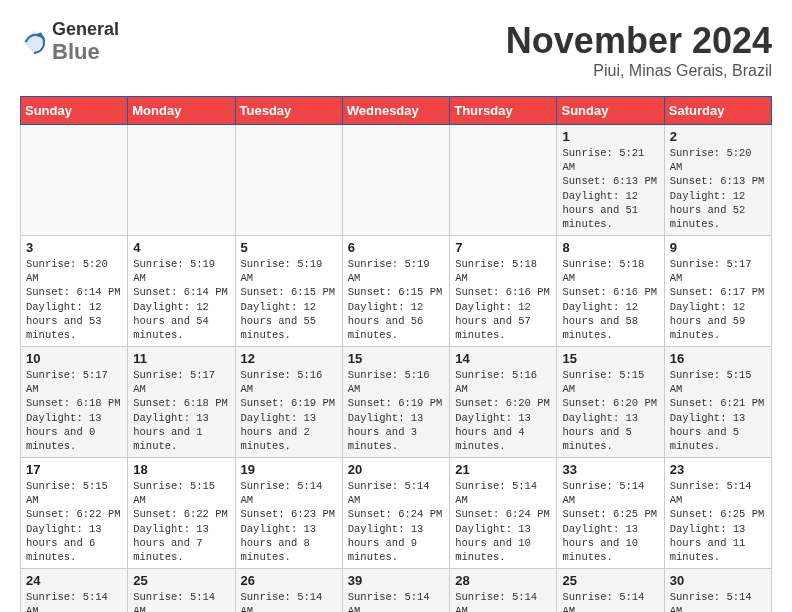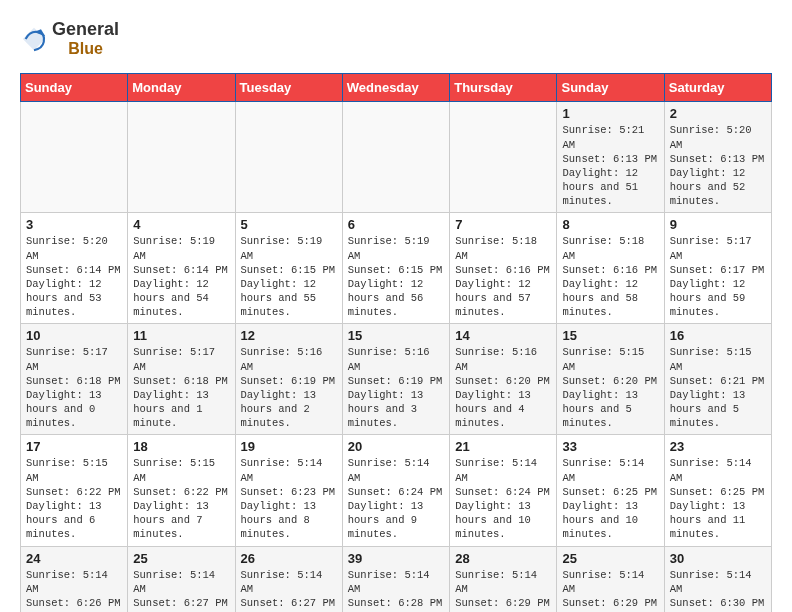--- a/index.html
+++ b/index.html
@@ -25,24 +25,23 @@
       display: flex;
       flex-direction: column;
       line-height: 1.1;
     }
     .logo-general {
       font-size: 18px;
       font-weight: bold;
       color: #333;
     }
     .logo-blue {
-      font-size: 16px;
-      font-weight: bold;
-      color: #a16207;
-      text-align: center;
+      font-size: 22px;
+      font-weight: bold;
+      color: #737373;
     }
     .logo-icon {
       width: 28px;
       height: 28px;
     }
     .title-block {
       text-align: right;
     }
     .month-title {
       font-size: 36px;
@@ -107,20 +106,24 @@
     <svg class="logo-icon" viewBox="0 0 40 40" xmlns="http://www.w3.org/2000/svg">
       <polygon points="20,4 36,20 20,36 4,20" fill="#2a6ebb" opacity="0.15"></polygon>
       <path d="M8 20 Q14 8 26 10 Q36 12 34 24 Q32 34 20 36" fill="none" stroke="#2a6ebb" stroke-width="3"></path>
       <path d="M20 10 L30 6 L36 16" fill="#2a6ebb"></path>
     </svg>
     <div class="logo-text">
       <span class="logo-general">General</span>
       <span class="logo-blue">Blue</span>
     </div>
   </div>
+  <div class="title-block">
+    <div class="month-title">November 2024</div>
+    <div class="location">Piui, Minas Gerais, Brazil</div>
+  </div>
 </div>
 
 <table class="calendar">
   <thead>
     <tr>
     <th>Sunday</th>
         <th>Monday</th>
         <th>Tuesday</th>
         <th>Wednesday</th>
         <th>Thursday</th>

